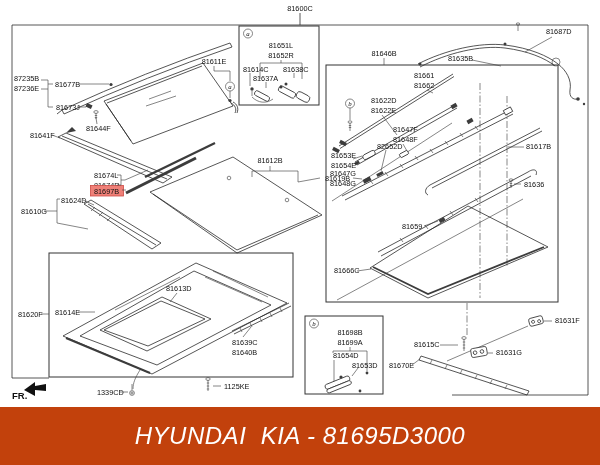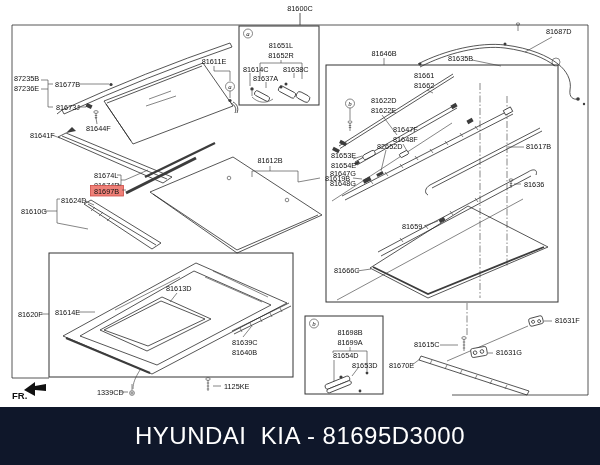--- a/index.html
+++ b/index.html
@@ -288,17 +288,17 @@
     <path class="thin" d="M41,314 H49 M78,312 H95 M177,293 L170,302 M243,337 L251,327 M119,392 H128 M221,386 H213"></path>
   </g>
 
   <g>
     <path d="M24,390 L35,382 L35,386 L46,384 L46,391 L35,390 L35,396 Z" fill="#111"></path>
     <text class="fr" x="12" y="399">FR.</text>
   </g>
 
 </svg>
 
-<div class="footer" style="background-color: #0f172a;">
+<div class="footer" style="background-color: #c2410c; font-style: italic;">
   <span>HYUNDAI  KIA - 81695D3000</span>
 </div>
 
 </div>
 
 </body></html>

